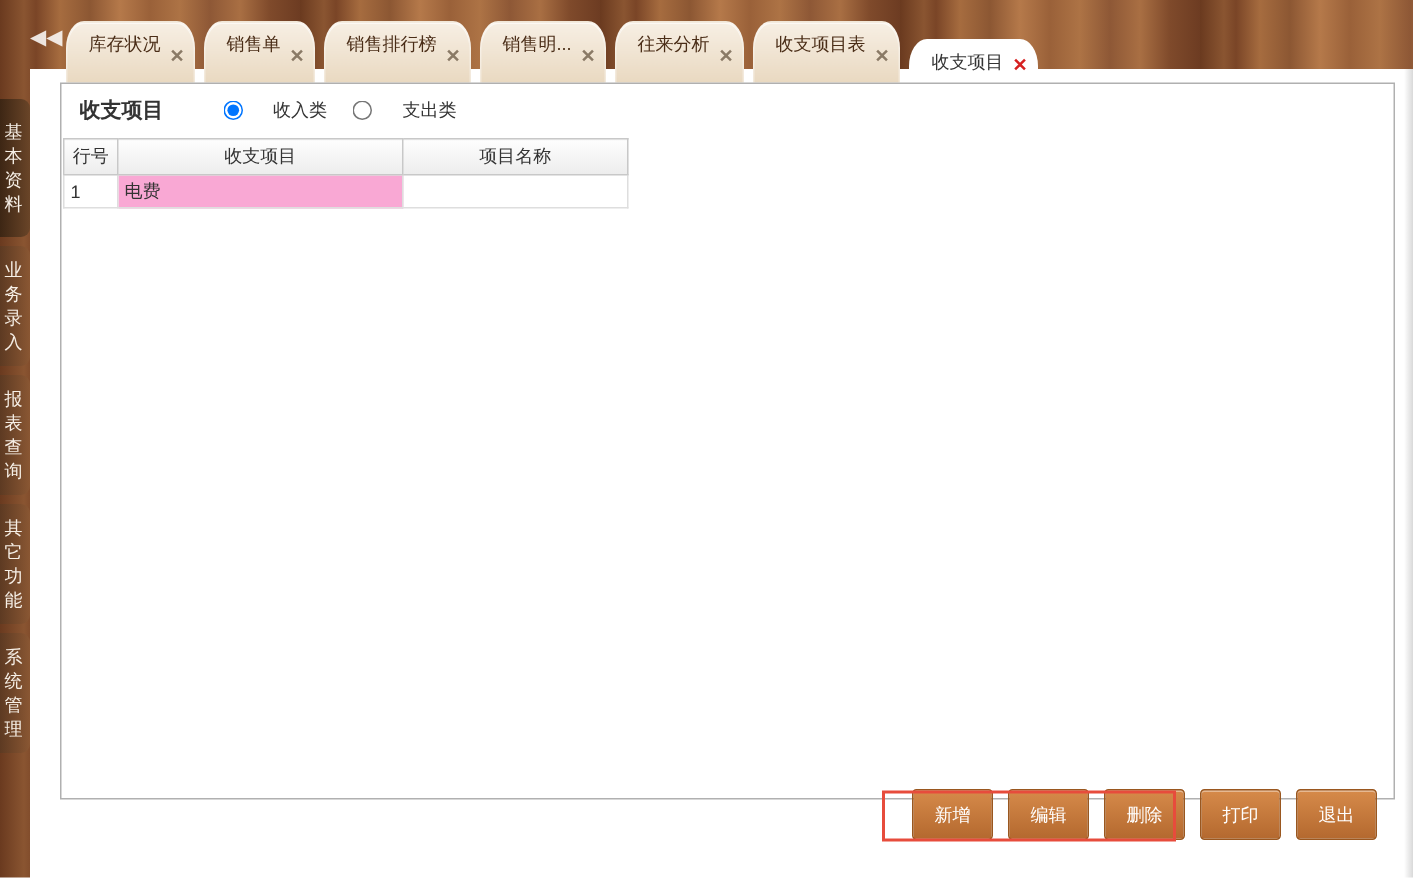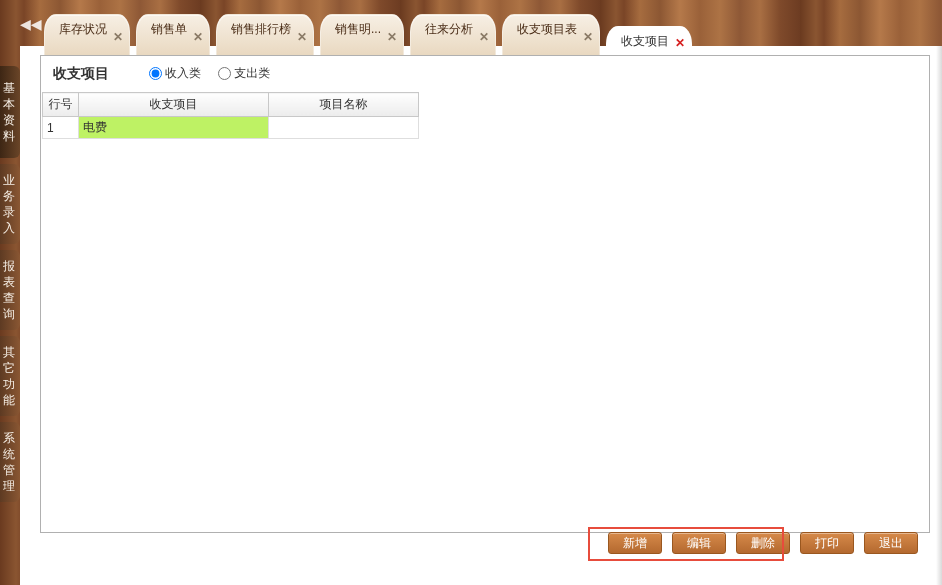--- a/index.html
+++ b/index.html
@@ -90,21 +90,21 @@
   .panel-header {
     height: 30px; display:flex; align-items:center;
     padding: 6px 12px 0 12px;
   }
   .panel-title {
     font-size: 14px; font-weight: bold; color: #333;
     margin-right: 40px;
   }
   .radio-group label {
     font-size: 12px; color: #333; margin-right: 14px;
-    display:inline-flex; align-items:center; gap:3px;
+    display:inline-flex; align-items:center; gap:20px;
     cursor:pointer;
   }
   .radio-group input { margin:0; }
 
   
   .grid {
     margin: 6px 1px 0 1px;
   }
   .grid table {
     border-collapse: collapse;
@@ -117,38 +117,38 @@
     padding: 3px 4px; text-align: center;
     height: 20px;
   }
   .grid td {
     border: 1px solid #dedede;
     padding: 2px 4px; height: 18px;
     background: #fff;
     color: #333;
   }
   .grid td.rownum { text-align:left; width:30px; }
-  .grid td.sel { background: #bef264; }
+  .grid td.sel { background: #f9a8d4; }
 
   
   .btnbar {
     position: absolute;
     left: 40px; bottom: 28px;
     width: 890px; height: 28px;
     display:flex; justify-content:flex-end; align-items:center;
     gap: 10px; padding-right: 12px;
   }
   .btnbar .highlight {
     position:absolute; right: 146px; bottom: -4px;
     width: 196px; height: 34px;
     border: 2px solid #e74c3c;
     pointer-events:none;
   }
   .btn {
-    min-width: 54px; height: 22px; line-height: 20px;
+    min-width: 54px; height: 34px; line-height: 20px;
     text-align:center; color:#fff; font-size:12px;
     background: linear-gradient(#d68a4a,#b4692f);
     border: 1px solid #9a571f;
     border-radius: 3px;
     box-shadow: inset 0 1px 0 rgba(255,255,255,.4);
     padding: 0 10px;
     cursor:pointer;
   }
   .edge-fade {
     position:absolute; right:0; top:46px; width:6px; height:539px;

